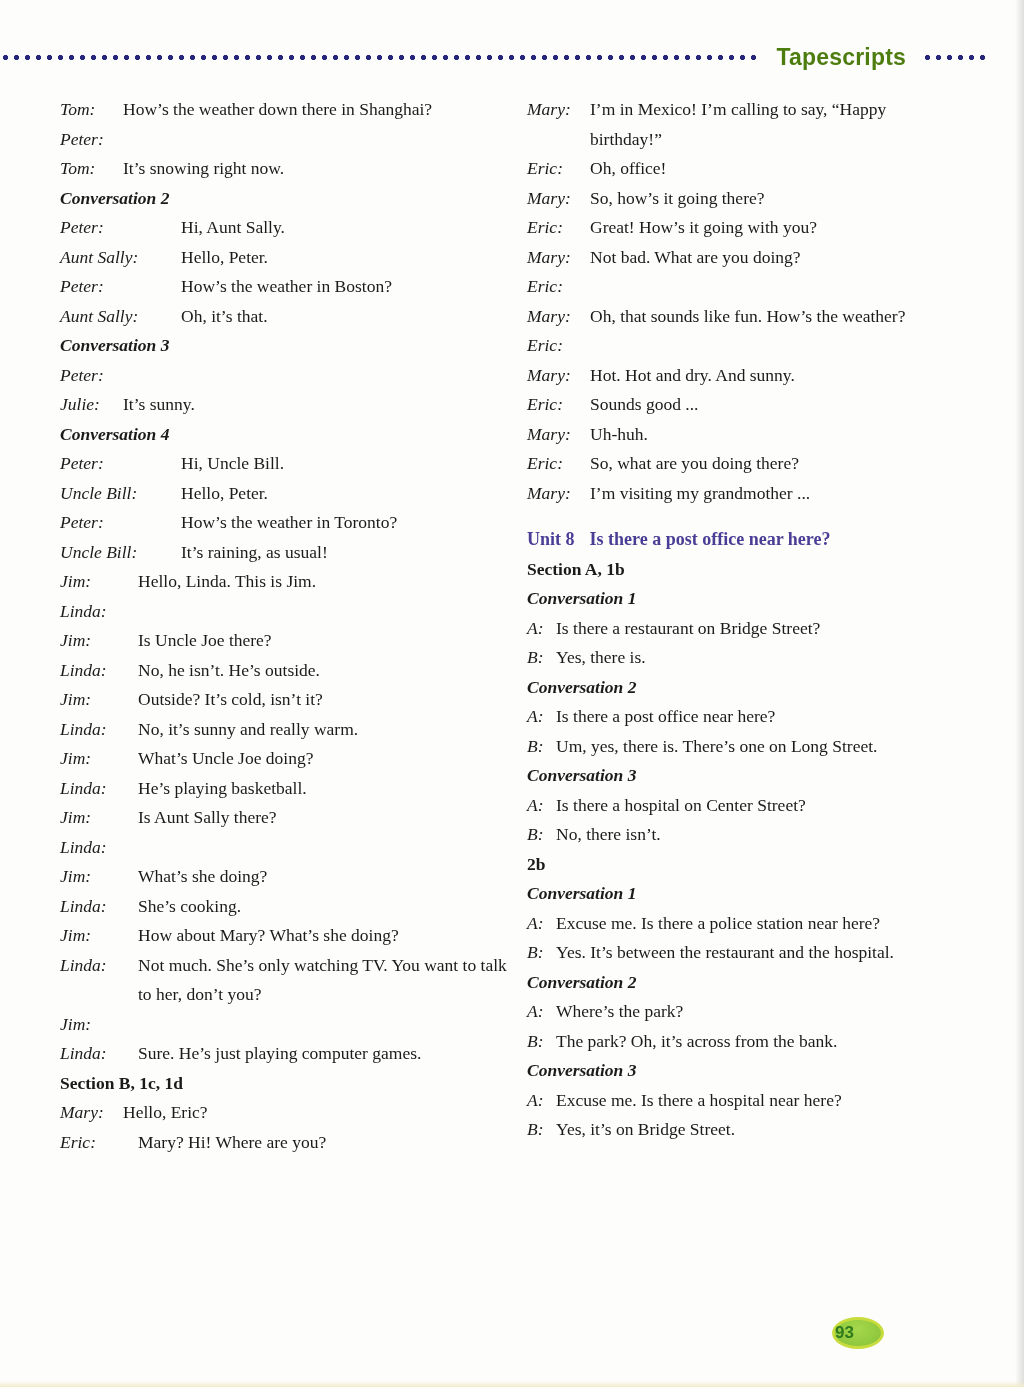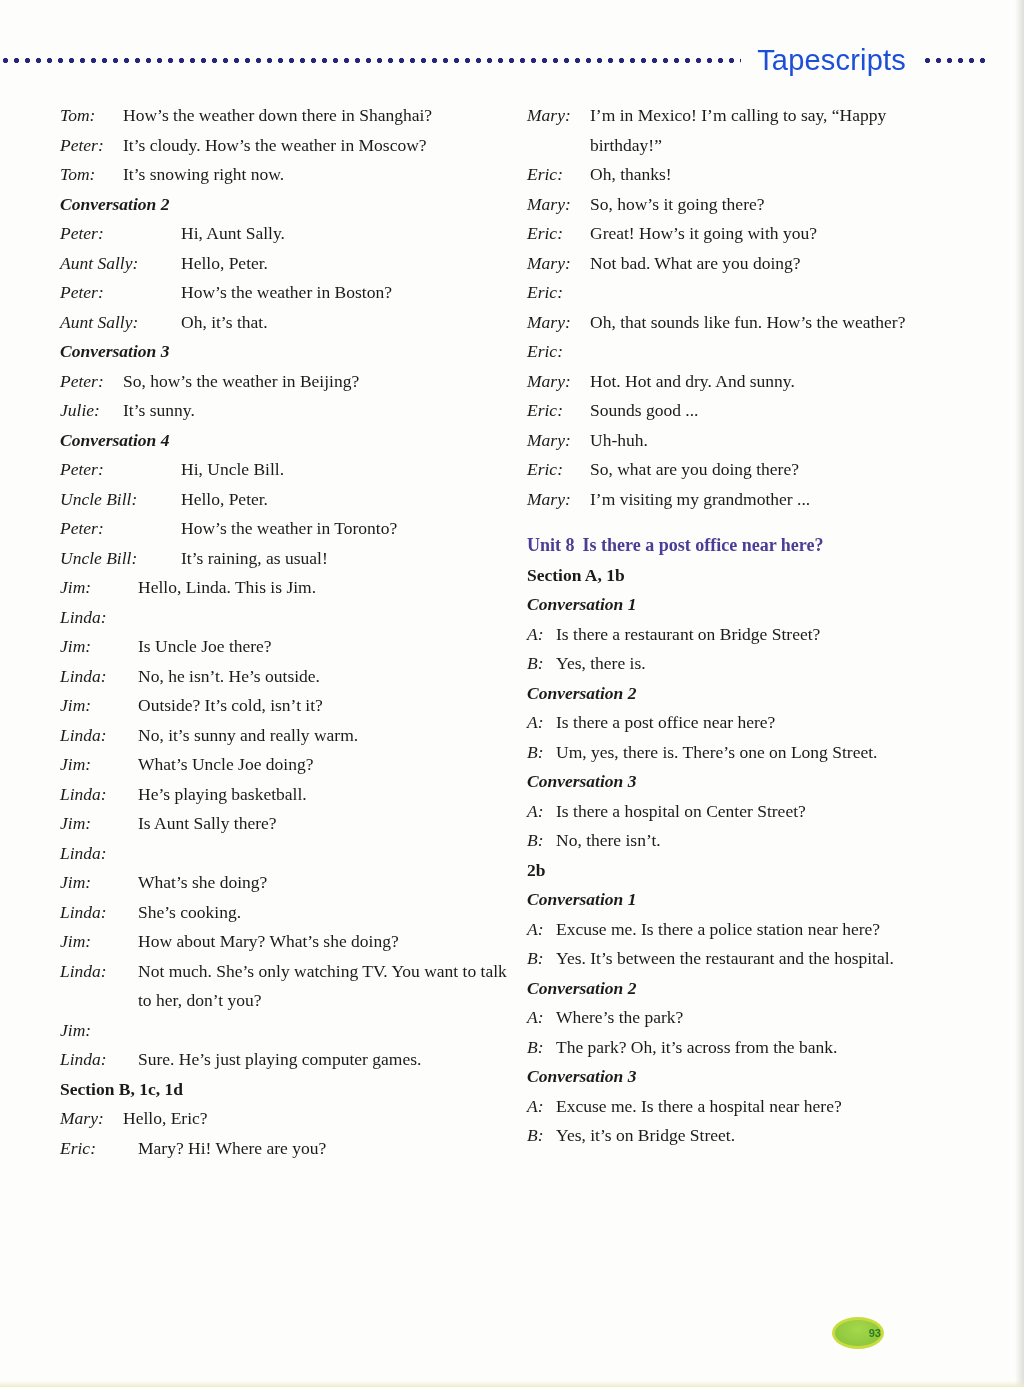--- a/index.html
+++ b/index.html
@@ -24,21 +24,21 @@
     height:9px;
     background-image:radial-gradient(circle,#26267a 2.4px,transparent 2.9px);
     background-size:11px 9px;
     background-repeat:repeat-x;
     background-position:left center;
   }
   .dots-left{flex:1;margin-right:16px;}
   .dots-right{width:66px;margin-left:16px;}
   .hdr-title{
     font-family:"Liberation Sans","DejaVu Sans",sans-serif;
-    font-weight:normal;font-size:29px;color:#1d4ed8;
+    font-weight:bold;font-size:23px;color:#4d7c0f;
     letter-spacing:0.2px;
     white-space:nowrap;
   }
   
   .cols{
     display:flex;
     padding:18px 66px 0 60px;
   }
   .col{font-size:17.5px;line-height:29.5px;}
   .col-left{width:447px;margin-right:20px;flex:none;}
@@ -51,31 +51,31 @@
   .w-m .speaker{width:78px;}
   .w-a .speaker{width:29px;}
   .text{flex:1;}
   
   .h-conv{font-weight:bold;font-style:italic;}
   .h-bold{font-weight:bold;}
   .h-unit{
     font-weight:bold;color:#4a3d96;font-size:18px;
     margin-top:17px;
   }
-  .h-unit .u-label{margin-right:8px;}
+  .h-unit .u-label{margin-right:15px;}
   
   .page-badge{
     position:absolute;left:832px;top:1317px;
     width:52px;height:32px;border-radius:50%;
     background:radial-gradient(ellipse at 50% 35%,#a6d84b,#85c138);
     border:3px solid #c9dc3e;
     box-sizing:border-box;
-    display:flex;align-items:center;justify-content:flex-end;
+    display:flex;align-items:center;justify-content:flex-start;
     font-family:"Liberation Sans","DejaVu Sans",sans-serif;
-    font-weight:bold;font-size:11px;color:#2f7a1d;
+    font-weight:bold;font-size:17px;color:#2f7a1d;
   }
   .bottom-tint{
     position:absolute;left:0;bottom:0;width:100%;height:6px;
     background:linear-gradient(to bottom,rgba(253,253,251,0),#efeccb);
   }
 </style>
 </head>
 <body>
 
 <div class="hdr">
@@ -85,21 +85,20 @@
 </div>
 
 <div class="cols">
   <div class="col col-left" id="col-left">
       <div class="line w-n">
         <span class="speaker">Tom:</span>
         <span class="text">How’s the weather down there in Shanghai?</span>
       </div>
       <div class="line w-n">
         <span class="speaker">Peter:</span>
-        <span class="text">It’s cloudy. How’s the weather in Moscow?</span>
       </div>
       <div class="line w-n">
         <span class="speaker">Tom:</span>
         <span class="text">It’s snowing right now.</span>
       </div>
       <div class="h-conv">Conversation 2</div>
       <div class="line w-w">
         <span class="speaker">Peter:</span>
         <span class="text">Hi, Aunt Sally.</span>
       </div>
@@ -111,21 +110,20 @@
         <span class="speaker">Peter:</span>
         <span class="text">How’s the weather in Boston?</span>
       </div>
       <div class="line w-w">
         <span class="speaker">Aunt Sally:</span>
         <span class="text">Oh, it’s that.</span>
       </div>
       <div class="h-conv">Conversation 3</div>
       <div class="line w-n">
         <span class="speaker">Peter:</span>
-        <span class="text">So, how’s the weather in Beijing?</span>
       </div>
       <div class="line w-n">
         <span class="speaker">Julie:</span>
         <span class="text">It’s sunny.</span>
       </div>
       <div class="h-conv">Conversation 4</div>
       <div class="line w-w">
         <span class="speaker">Peter:</span>
         <span class="text">Hi, Uncle Bill.</span>
       </div>
@@ -212,21 +210,21 @@
         <span class="text">Mary? Hi! Where are you?</span>
       </div>
     </div>
   <div class="col col-right" id="col-right">
       <div class="line w-n">
         <span class="speaker">Mary:</span>
         <span class="text">I’m in Mexico! I’m calling to say, “Happy birthday!”</span>
       </div>
       <div class="line w-n">
         <span class="speaker">Eric:</span>
-        <span class="text">Oh, thanks!</span>
+        <span class="text">Oh, office!</span>
       </div>
       <div class="line w-n">
         <span class="speaker">Mary:</span>
         <span class="text">So, how’s it going there?</span>
       </div>
       <div class="line w-n">
         <span class="speaker">Eric:</span>
         <span class="text">Great! How’s it going with you?</span>
       </div>
       <div class="line w-n">

